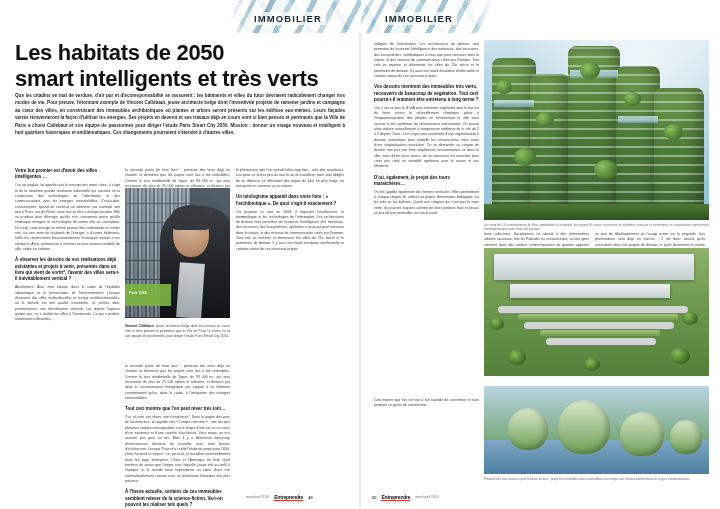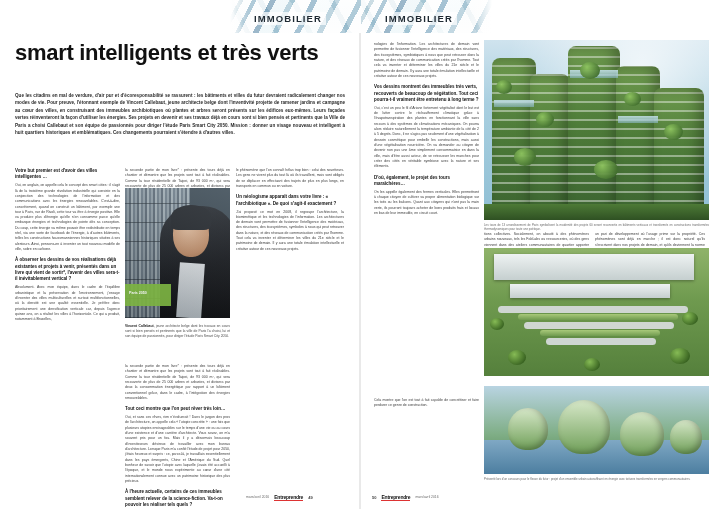--- a/index.html
+++ b/index.html
@@ -252,20 +252,21 @@
       <span class="banner-label">IMMOBILIER</span>
     </div>
     <div class="banner banner-b">
       <span class="banner-label">IMMOBILIER</span>
     </div>
     <div class="banner-fade-l"></div>
     <div class="banner-fade"></div>
   </div>
 
   <div class="headline">
+    <div>Les habitats de 2050</div>
     <div>smart intelligents et très verts</div>
   </div>
 
   <div class="chapeau">Que les citadins en mal de verdure, d'air pur et d'écoresponsabilité se rassurent : les bâtiments et villes du futur devraient radicalement changer nos modes de vie. Pour preuve, l'étonnant exemple de Vincent Callebaut, jeune architecte belge dont l'inventivité projette de ramener jardins et campagne au cœur des villes, en construisant des immeubles archibiotiques où plantes et arbres seront présents sur les édifices eux-mêmes. Leurs façades vertes réinventeront la façon d'utiliser les énergies. Ses projets en devenir et ses travaux déjà en cours sont si bien pensés et pertinents que la Ville de Paris a choisi Callebaut et son équipe de passionnés pour diriger l'étude Paris Smart City 2050. Mission : donner un visage nouveau et intelligent à huit quartiers historiques et emblématiques. Ces changements pourraient s'étendre à d'autres villes.</div>
 
   <div class="col lc1">
       <span class="q">Votre but premier est d'avoir des villes intelligentes …</span>
       <span class="p">Oui, en anglais, on appelle cela le concept des smart cities : il s'agit là de la troisième grande révolution industrielle qui consiste en la conjonction des technologies de l'information et des communications avec les énergies renouvelables. C'est-à-dire, concrètement, quand on construit un bâtiment, par exemple une tour à Paris, rue de Rivoli, cette tour va être à énergie positive. Elle va produire plus d'énergie qu'elle n'en consomme parce qu'elle embarque énergies et technologies de pointe dès sa conception. Du coup, cette énergie va même pouvoir être redistribuée en temps réel, via une sorte de facebook de l'énergie, à d'autres bâtiments, telles les constructions haussmanniennes historiques situées à ses alentours. Ainsi, pensons-en à inventer un tout nouveau modèle de ville, sobre en carbone.</span>
       <span class="q">À observer les dessins de vos réalisations déjà existantes et projets à venir, présentés dans un livre qui vient de sortir*, l'avenir des villes sera-t-il inévitablement vertical ?</span>
       <span class="p">Absolument. Avec mon équipe, dans le cadre de l'équilibre urbanistique et la préservation de l'environnement, j'essaye d'inventer des villes multiculturelles et surtout multifonctionnelles, où la densité est une qualité essentielle. Je préfère donc prioritairement une densification verticale car, depuis l'agence quinze ans, on a réalisé les villes à l'horizontale. Ce qui a produit, notamment à Bruxelles,</span>

